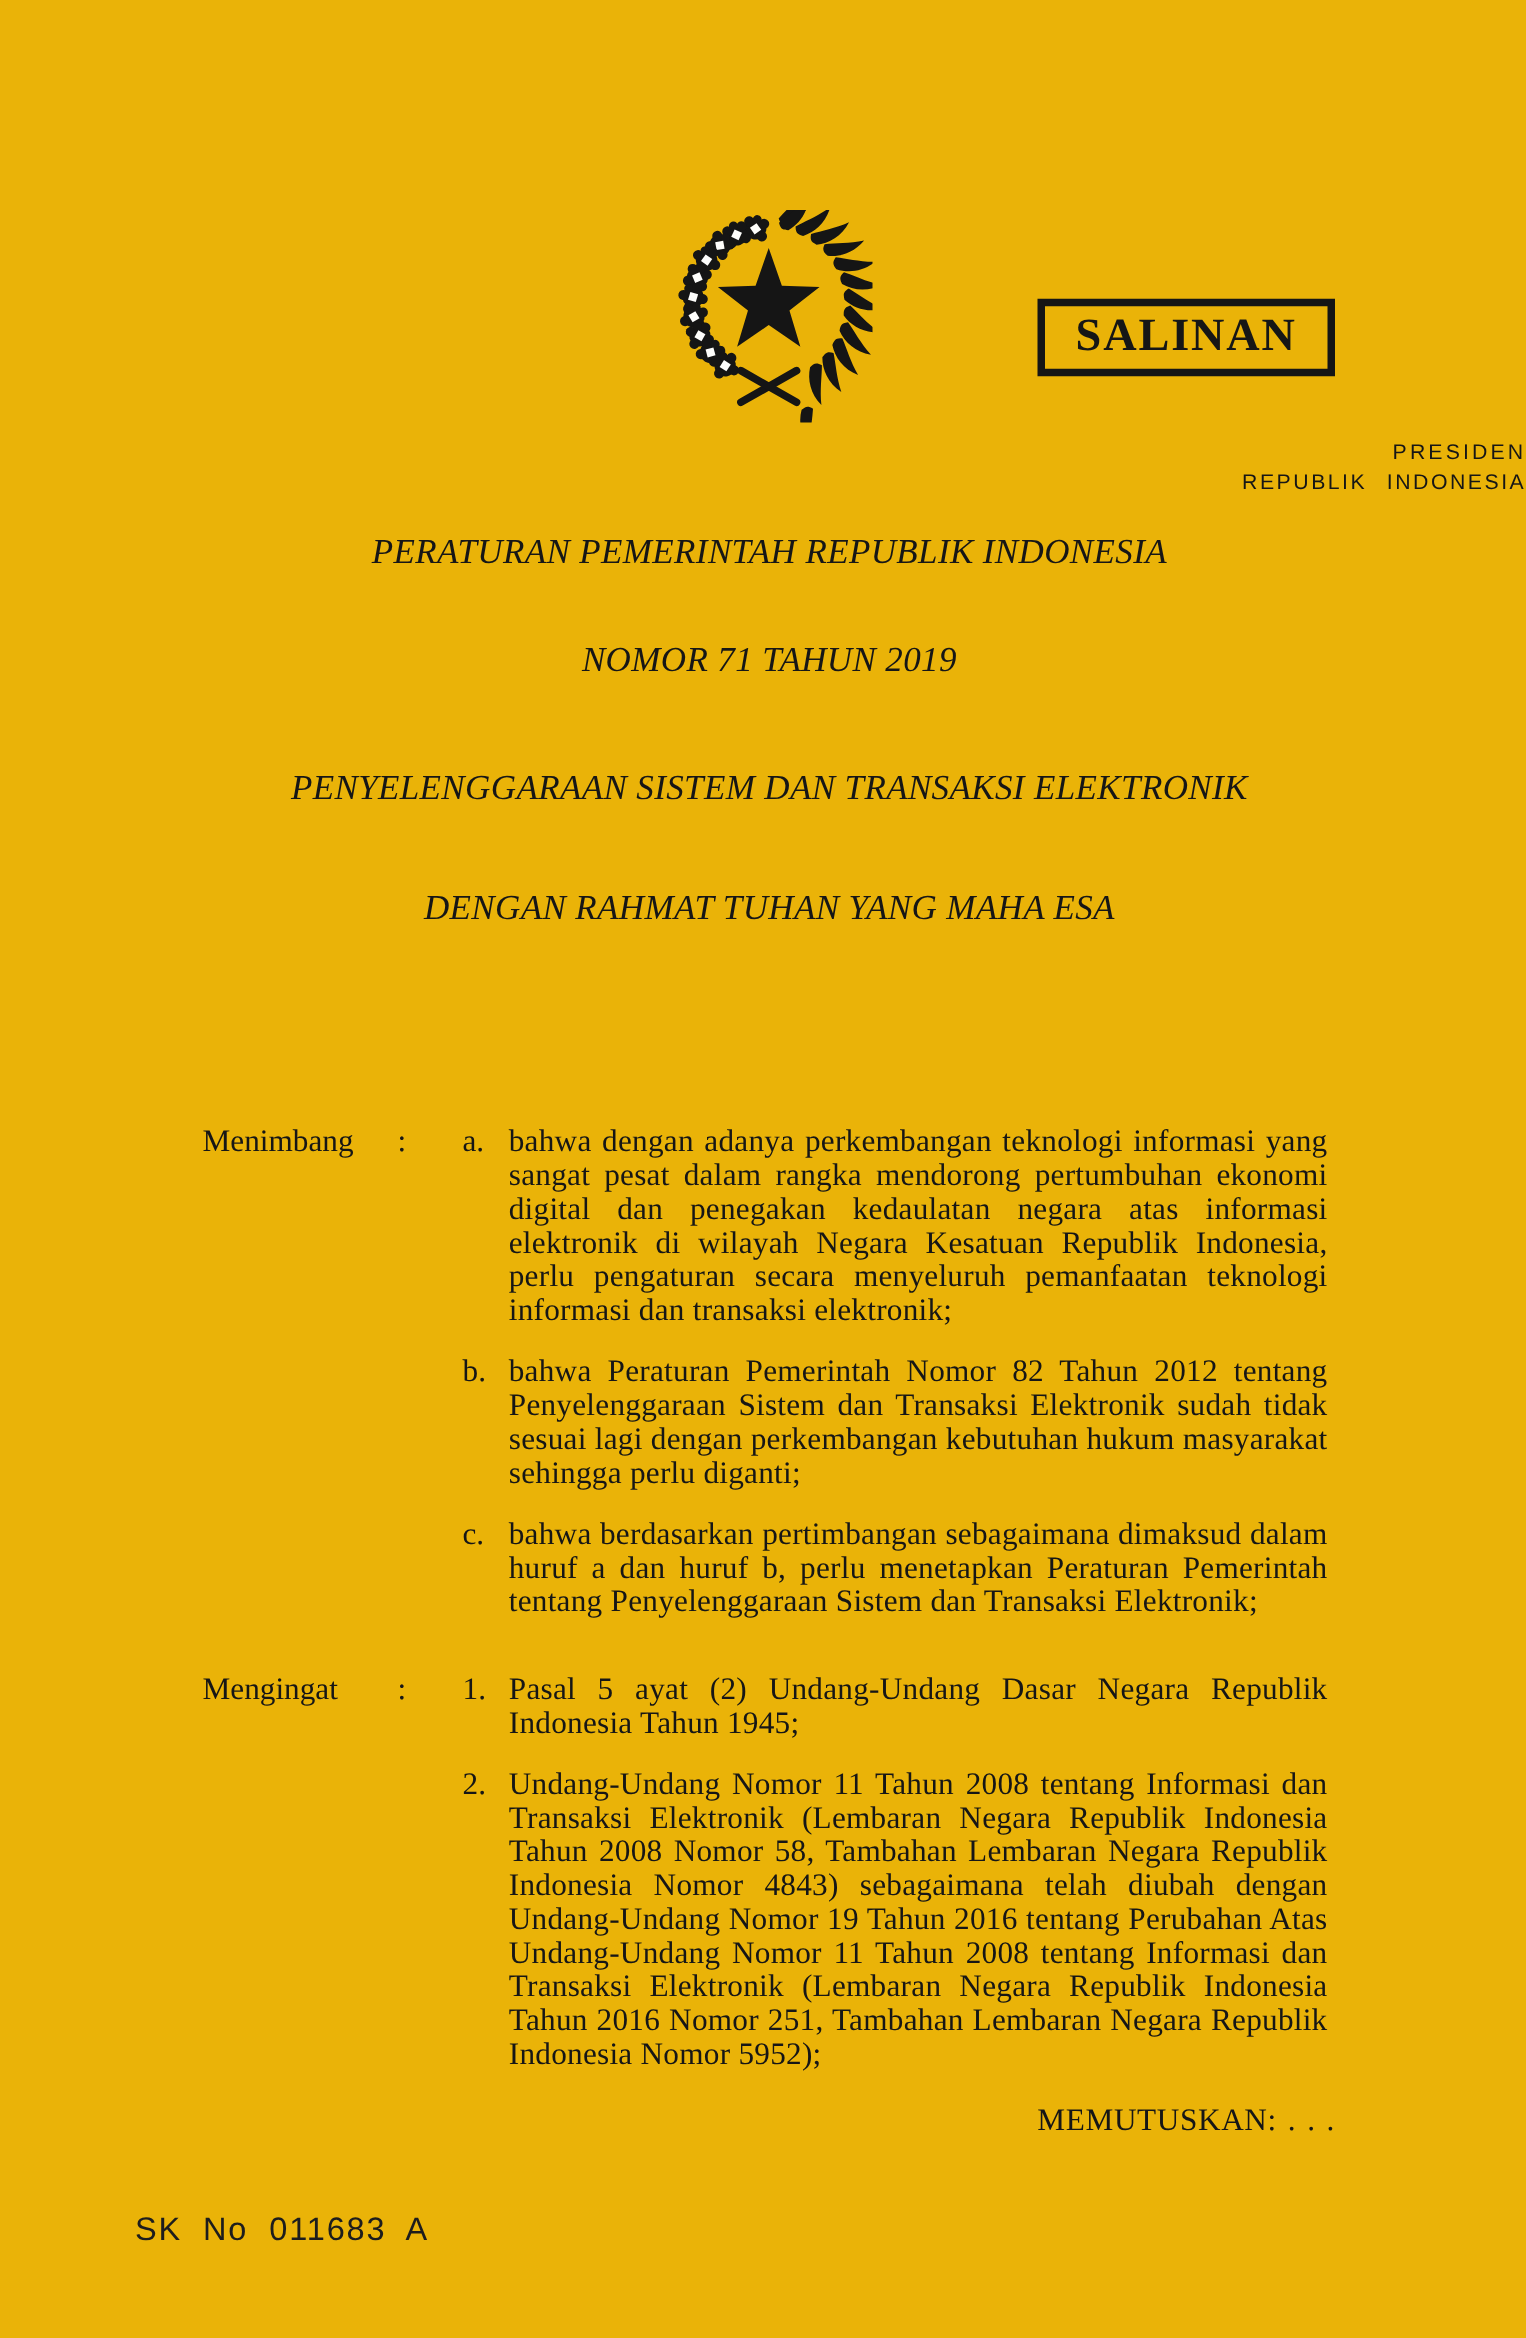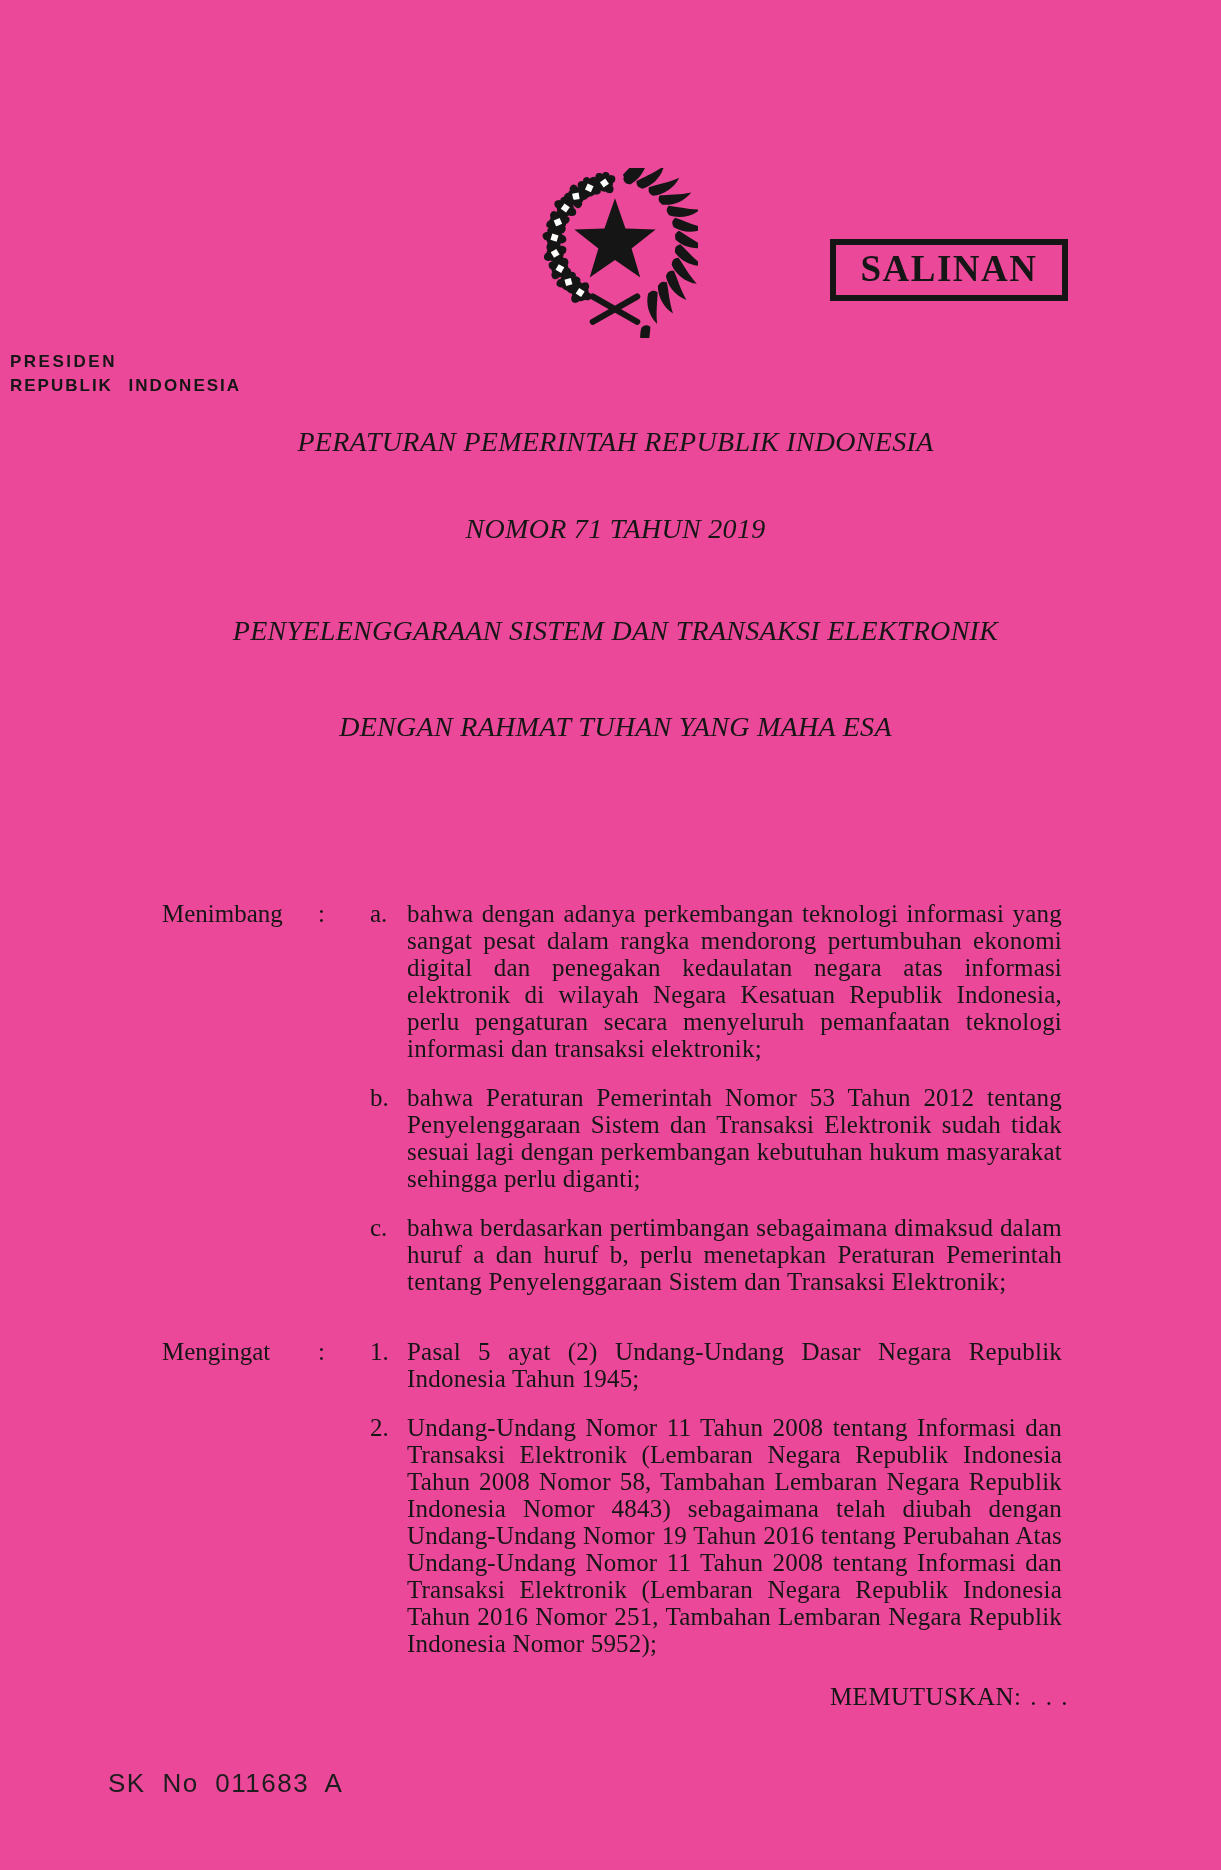--- a/index.html
+++ b/index.html
@@ -1,20 +1,20 @@
 <!DOCTYPE html>
 <html><head>
 <meta charset="utf-8">
 <style>
   html, body { margin: 0; padding: 0; background: #e8e8e6; }
   .page {
     position: relative;
     width: 1221px;
     height: 1870px;
-    background: #ec4899;
+    background: #eab308;
     color: #161616;
     font-family: "Liberation Serif", serif;
     overflow: hidden;
   }
   .emblem {
     position: absolute;
     left: 536px;
     top: 168px;
     width: 162px;
     height: 170px;
@@ -38,23 +38,23 @@
     font-size: 37px;
     letter-spacing: 1.5px;
     line-height: 1;
     padding-bottom: 3px;
   }
   .letterhead {
     position: absolute;
     left: 10px;
     top: 352px;
     width: 1211px;
-    text-align: left;
+    text-align: right;
     font-family: "Liberation Sans", sans-serif;
-    font-weight: bold;
+    font-weight: normal;
   }
   .letterhead-line1 { font-size: 17px; letter-spacing: 2.5px; }
   .letterhead-line2 { font-size: 17px; letter-spacing: 2px; word-spacing: 9px; margin-top: 4px; }
   .heading {
     position: absolute;
     left: 10px;
     width: 1211px;
     text-align: center;
     font-size: 28px;
     letter-spacing: 0.3px;
@@ -180,21 +180,21 @@
     <div class="row">
       <div class="cell-label">Menimbang</div>
       <div class="cell-sep">:</div>
       <div class="cell-marker">a.</div>
       <div class="cell-text">bahwa dengan adanya perkembangan teknologi informasi yang sangat pesat dalam rangka mendorong pertumbuhan ekonomi digital dan penegakan kedaulatan negara atas informasi elektronik di wilayah Negara Kesatuan Republik Indonesia, perlu pengaturan secara menyeluruh pemanfaatan teknologi informasi dan transaksi elektronik;</div>
     </div>
     <div class="row">
       <div class="cell-label"></div>
       <div class="cell-sep"></div>
       <div class="cell-marker">b.</div>
-      <div class="cell-text">bahwa Peraturan Pemerintah Nomor 53 Tahun 2012 tentang Penyelenggaraan Sistem dan Transaksi Elektronik sudah tidak sesuai lagi dengan perkembangan kebutuhan hukum masyarakat sehingga perlu diganti;</div>
+      <div class="cell-text">bahwa Peraturan Pemerintah Nomor 82 Tahun 2012 tentang Penyelenggaraan Sistem dan Transaksi Elektronik sudah tidak sesuai lagi dengan perkembangan kebutuhan hukum masyarakat sehingga perlu diganti;</div>
     </div>
     <div class="row">
       <div class="cell-label"></div>
       <div class="cell-sep"></div>
       <div class="cell-marker">c.</div>
       <div class="cell-text">bahwa berdasarkan pertimbangan sebagaimana dimaksud dalam huruf a dan huruf b, perlu menetapkan Peraturan Pemerintah tentang Penyelenggaraan Sistem dan Transaksi Elektronik;</div>
     </div>
   </section>
 
   <section class="block block-legal-basis">

